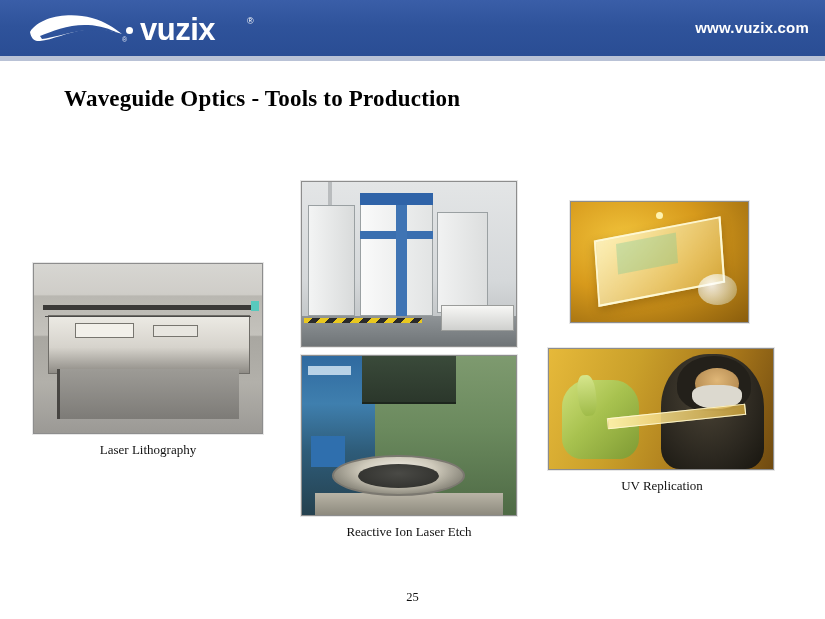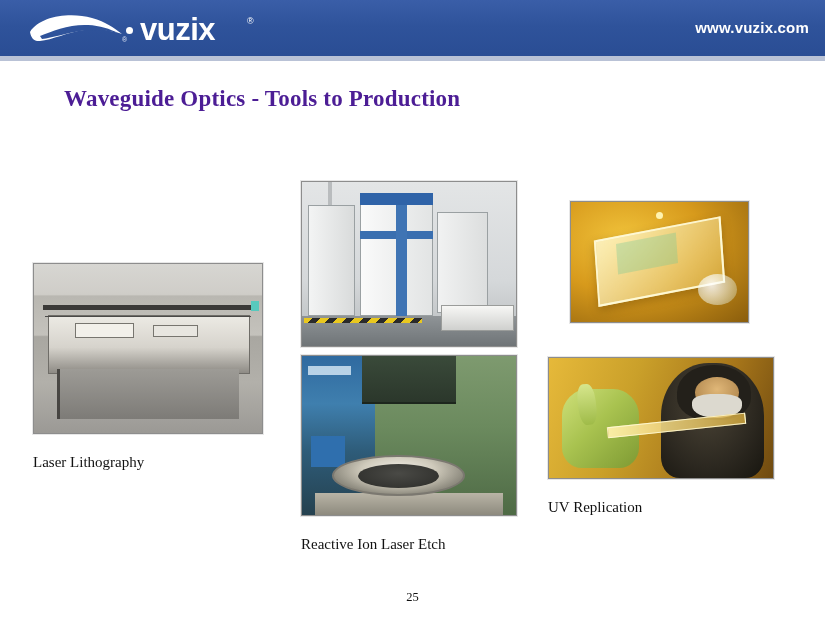--- a/index.html
+++ b/index.html
@@ -80,54 +80,55 @@
     font-family: "Liberation Sans", sans-serif;
     letter-spacing: 0.2px;
   }
 
   
   .slide-title {
     position: absolute;
     left: 64px; top: 86px;
     font-size: 23px;
     font-weight: bold;
-    color: #4c1d95;
+    color: #000000;
     font-family: "Liberation Serif", serif;
     letter-spacing: 0.2px;
   }
 
   
   .figure { position: absolute; }
   .photo {
     border: 1px solid #8d8d8d;
     box-shadow: 0 0 0 1px #e7e7e7;
     overflow: hidden;
     position: relative;
   }
   .caption {
-    font-size: 15px;
+    text-align: center;
+    font-size: 13px;
     color: #111;
-    margin-top: 20px;
+    margin-top: 8px;
     font-family: "Liberation Serif", serif;
   }
 
   
   #fig-laser { left: 33px; top: 263px; width: 230px; }
   #fig-laser .photo { width: 230px; height: 171px; }
 
   #fig-rie-top { left: 301px; top: 181px; width: 216px; }
   #fig-rie-top .photo { width: 216px; height: 166px; }
 
   #fig-rie { left: 301px; top: 355px; width: 216px; }
   #fig-rie .photo { width: 216px; height: 161px; }
 
   #fig-wafer { left: 570px; top: 201px; width: 179px; }
   #fig-wafer .photo { width: 179px; height: 122px; }
 
-  #fig-uv { left: 548px; top: 357px; width: 228px; }
+  #fig-uv { left: 548px; top: 348px; width: 228px; }
   #fig-uv .photo { width: 226px; height: 122px; }
 
   
   
   .art-laser {
     position: absolute; inset: 0;
     background:
       linear-gradient(180deg, #d7d6d2 0%, #cfcdc8 18%, #b9b7b1 19%, #c4c2bc 42%, #a9a7a1 43%, #b2b0aa 70%, #9b9995 100%);
   }
   .art-laser::before {

